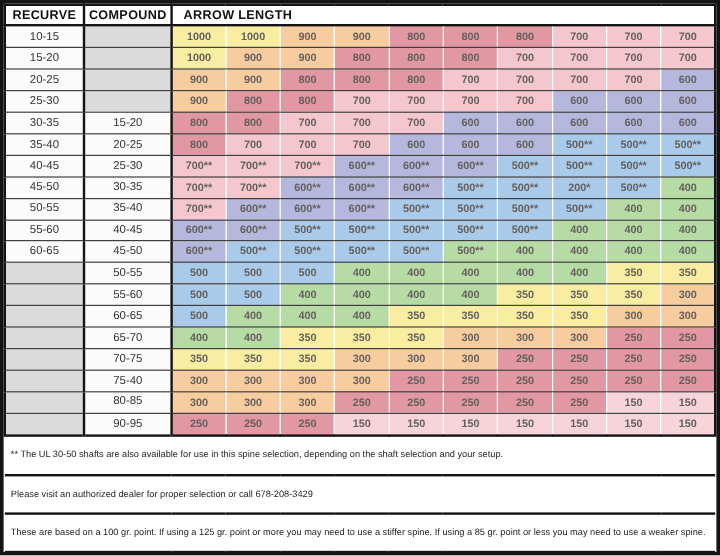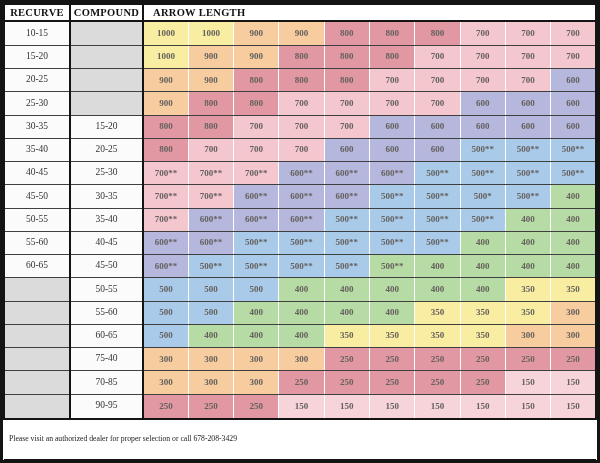--- a/index.html
+++ b/index.html
@@ -1,19 +1,19 @@
 <!DOCTYPE html>
 <html><head>
 <meta charset="utf-8">
 <style>
   html,body { margin:0; padding:0; background:#fff; }
   .chart-wrap {
     width:600px; height:463px; box-sizing:border-box;
     border:3px solid #141414;
-    font-family:Liberation Serif, serif;
+    font-family:Liberation Sans, sans-serif;
     background:#fff;
   }
   table.spine {
     width:100%; height:457px; border-collapse:collapse; table-layout:fixed;
   }
   
   thead th {
     background:#fff; color:#111; font-weight:bold;
     border:2px solid #141414; padding:0; text-align:center;
   }
@@ -164,21 +164,21 @@
         <tr>
           <td class="label">45-50</td>
           <td class="label">30-35</td>
           <td class="val first" style="background: rgb(244, 198, 205);">700**</td>
           <td class="val" style="background: rgb(244, 198, 205);">700**</td>
           <td class="val" style="background: rgb(181, 183, 221);">600**</td>
           <td class="val" style="background: rgb(181, 183, 221);">600**</td>
           <td class="val" style="background: rgb(181, 183, 221);">600**</td>
           <td class="val" style="background: rgb(169, 203, 233);">500**</td>
           <td class="val" style="background: rgb(169, 203, 233);">500**</td>
-          <td class="val" style="background: rgb(169, 203, 233);">500*</td>
+          <td class="val" style="background: rgb(169, 203, 233);">200*</td>
           <td class="val" style="background: rgb(169, 203, 233);">500**</td>
           <td class="val last" style="background: rgb(183, 219, 164);">400</td>
         </tr>
         <tr>
           <td class="label">50-55</td>
           <td class="label">35-40</td>
           <td class="val first" style="background: rgb(244, 198, 205);">700**</td>
           <td class="val" style="background: rgb(181, 183, 221);">600**</td>
           <td class="val" style="background: rgb(181, 183, 221);">600**</td>
           <td class="val" style="background: rgb(181, 183, 221);">600**</td>
@@ -254,35 +254,63 @@
           <td class="val" style="background: rgb(183, 219, 164);">400</td>
           <td class="val" style="background: rgb(248, 237, 160);">350</td>
           <td class="val" style="background: rgb(248, 237, 160);">350</td>
           <td class="val" style="background: rgb(248, 237, 160);">350</td>
           <td class="val" style="background: rgb(248, 237, 160);">350</td>
           <td class="val" style="background: rgb(247, 204, 158);">300</td>
           <td class="val last" style="background: rgb(247, 204, 158);">300</td>
         </tr>
         <tr>
           <td class="label blank"></td>
+          <td class="label">65-70</td>
+          <td class="val first" style="background: rgb(183, 219, 164);">400</td>
+          <td class="val" style="background: rgb(183, 219, 164);">400</td>
+          <td class="val" style="background: rgb(248, 237, 160);">350</td>
+          <td class="val" style="background: rgb(248, 237, 160);">350</td>
+          <td class="val" style="background: rgb(248, 237, 160);">350</td>
+          <td class="val" style="background: rgb(247, 204, 158);">300</td>
+          <td class="val" style="background: rgb(247, 204, 158);">300</td>
+          <td class="val" style="background: rgb(247, 204, 158);">300</td>
+          <td class="val" style="background: rgb(226, 152, 162);">250</td>
+          <td class="val last" style="background: rgb(226, 152, 162);">250</td>
+        </tr>
+        <tr>
+          <td class="label blank"></td>
+          <td class="label">70-75</td>
+          <td class="val first" style="background: rgb(248, 237, 160);">350</td>
+          <td class="val" style="background: rgb(248, 237, 160);">350</td>
+          <td class="val" style="background: rgb(248, 237, 160);">350</td>
+          <td class="val" style="background: rgb(247, 204, 158);">300</td>
+          <td class="val" style="background: rgb(247, 204, 158);">300</td>
+          <td class="val" style="background: rgb(247, 204, 158);">300</td>
+          <td class="val" style="background: rgb(226, 152, 162);">250</td>
+          <td class="val" style="background: rgb(226, 152, 162);">250</td>
+          <td class="val" style="background: rgb(226, 152, 162);">250</td>
+          <td class="val last" style="background: rgb(226, 152, 162);">250</td>
+        </tr>
+        <tr>
+          <td class="label blank"></td>
           <td class="label">75-40</td>
           <td class="val first" style="background: rgb(247, 204, 158);">300</td>
           <td class="val" style="background: rgb(247, 204, 158);">300</td>
           <td class="val" style="background: rgb(247, 204, 158);">300</td>
           <td class="val" style="background: rgb(247, 204, 158);">300</td>
           <td class="val" style="background: rgb(226, 152, 162);">250</td>
           <td class="val" style="background: rgb(226, 152, 162);">250</td>
           <td class="val" style="background: rgb(226, 152, 162);">250</td>
           <td class="val" style="background: rgb(226, 152, 162);">250</td>
           <td class="val" style="background: rgb(226, 152, 162);">250</td>
           <td class="val last" style="background: rgb(226, 152, 162);">250</td>
         </tr>
         <tr>
           <td class="label blank"></td>
-          <td class="label">70-85</td>
+          <td class="label">80-85</td>
           <td class="val first" style="background: rgb(247, 204, 158);">300</td>
           <td class="val" style="background: rgb(247, 204, 158);">300</td>
           <td class="val" style="background: rgb(247, 204, 158);">300</td>
           <td class="val" style="background: rgb(226, 152, 162);">250</td>
           <td class="val" style="background: rgb(226, 152, 162);">250</td>
           <td class="val" style="background: rgb(226, 152, 162);">250</td>
           <td class="val" style="background: rgb(226, 152, 162);">250</td>
           <td class="val" style="background: rgb(226, 152, 162);">250</td>
           <td class="val" style="background: rgb(246, 212, 218);">150</td>
           <td class="val last" style="background: rgb(246, 212, 218);">150</td>
@@ -297,17 +325,23 @@
           <td class="val" style="background: rgb(246, 212, 218);">150</td>
           <td class="val" style="background: rgb(246, 212, 218);">150</td>
           <td class="val" style="background: rgb(246, 212, 218);">150</td>
           <td class="val" style="background: rgb(246, 212, 218);">150</td>
           <td class="val" style="background: rgb(246, 212, 218);">150</td>
           <td class="val last" style="background: rgb(246, 212, 218);">150</td>
         </tr>
       </tbody>
     <tbody id="chart-foot">
       <tr class="foot">
+          <td colspan="12">** The UL 30-50 shafts are also available for use in this spine selection, depending on the shaft selection and your setup.</td>
+        </tr>
+      <tr class="foot">
           <td colspan="12">Please visit an authorized dealer for proper selection or call 678-208-3429</td>
+        </tr>
+      <tr class="foot">
+          <td colspan="12">These are based on a 100 gr. point. If using a 125 gr. point or more you may need to use a stiffer spine. If using a 85 gr. point or less you may need to use a weaker spine.</td>
         </tr>
     </tbody>
   </table>
 </div>
 
 </body></html>

